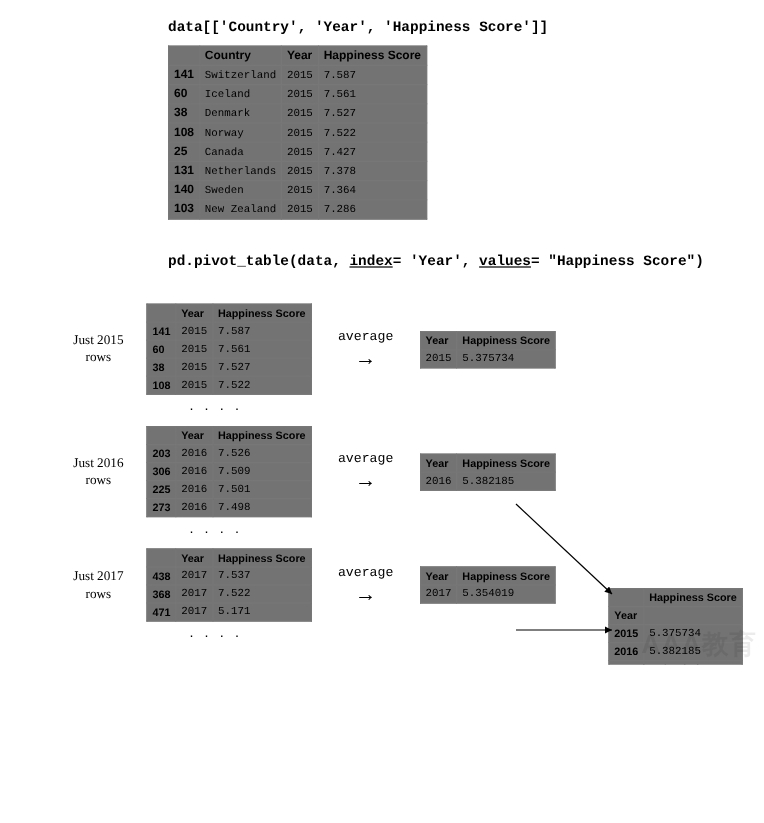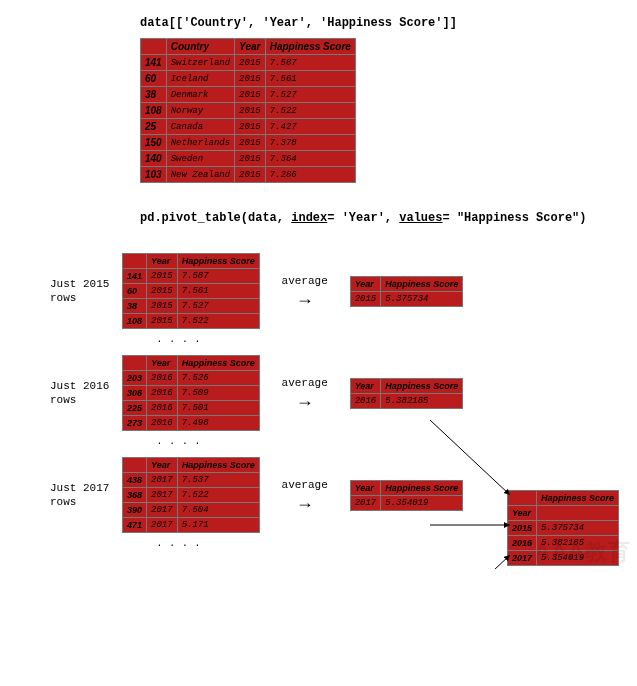--- a/index.html
+++ b/index.html
@@ -14,22 +14,21 @@
   }
   .code-line {
     font-family: "Courier New", monospace;
     font-size: 12px;
     margin: 6px 0 8px 90px;
     font-weight: bold;
   }
   .underline { text-decoration: underline; text-align: right; }
   table {
     border-collapse: collapse;
-    background: #b91c1c;
-    font-style: italic;
+    background: #737373;
   }
   td, th {
     border: 1px solid #777;
     padding: 2px 4px;
     text-align: left;
     font-weight: normal;
     white-space: nowrap;
   }
   th { font-weight: bold; }
   .idx { font-weight: bold; }
@@ -37,22 +36,22 @@
   .bigtable td, .bigtable th { font-size: 10px; }
   .bigtable td.val { font-family: "Courier New", monospace; font-size:9px; }
 
   .row-section {
     display: flex;
     align-items: center;
     margin: 6px 0 2px 0;
   }
   .row-label {
     width: 72px;
-    text-align: left;
-    font-family: Liberation Mono, monospace;
+    text-align: center;
+    font-family: Liberation Serif, serif;
     font-size: 11px;
     line-height: 1.3;
     padding-right: 8px;
   }
   .small-table td, .small-table th { font-size: 9px; }
   .small-table td.val { font-family: "Courier New", monospace; font-size:9px; }
   .arrow-col {
     display: flex;
     flex-direction: column;
     align-items: center;
@@ -135,21 +134,21 @@
         <td class="val">2015</td>
         <td class="val">7.522</td>
       </tr>
   <tr>
         <td class="idx">25</td>
         <td class="val">Canada</td>
         <td class="val">2015</td>
         <td class="val">7.427</td>
       </tr>
   <tr>
-        <td class="idx">150</td>
+        <td class="idx">131</td>
         <td class="val">Netherlands</td>
         <td class="val">2015</td>
         <td class="val">7.378</td>
       </tr>
   <tr>
         <td class="idx">140</td>
         <td class="val">Sweden</td>
         <td class="val">2015</td>
         <td class="val">7.364</td>
       </tr>
@@ -288,25 +287,20 @@
         </tr>
     <tr>
           <td class="idx">438</td>
           <td class="val">2017</td>
           <td class="val">7.537</td>
         </tr>
     <tr>
           <td class="idx">368</td>
           <td class="val">2017</td>
           <td class="val">7.522</td>
-        </tr>
-    <tr>
-          <td class="idx">390</td>
-          <td class="val">2017</td>
-          <td class="val">7.504</td>
         </tr>
     <tr>
           <td class="idx">471</td>
           <td class="val">2017</td>
           <td class="val">5.171</td>
         </tr>
   </tbody>
     </table>
   <div class="arrow-col">
     <div class="avg-label">average</div>

